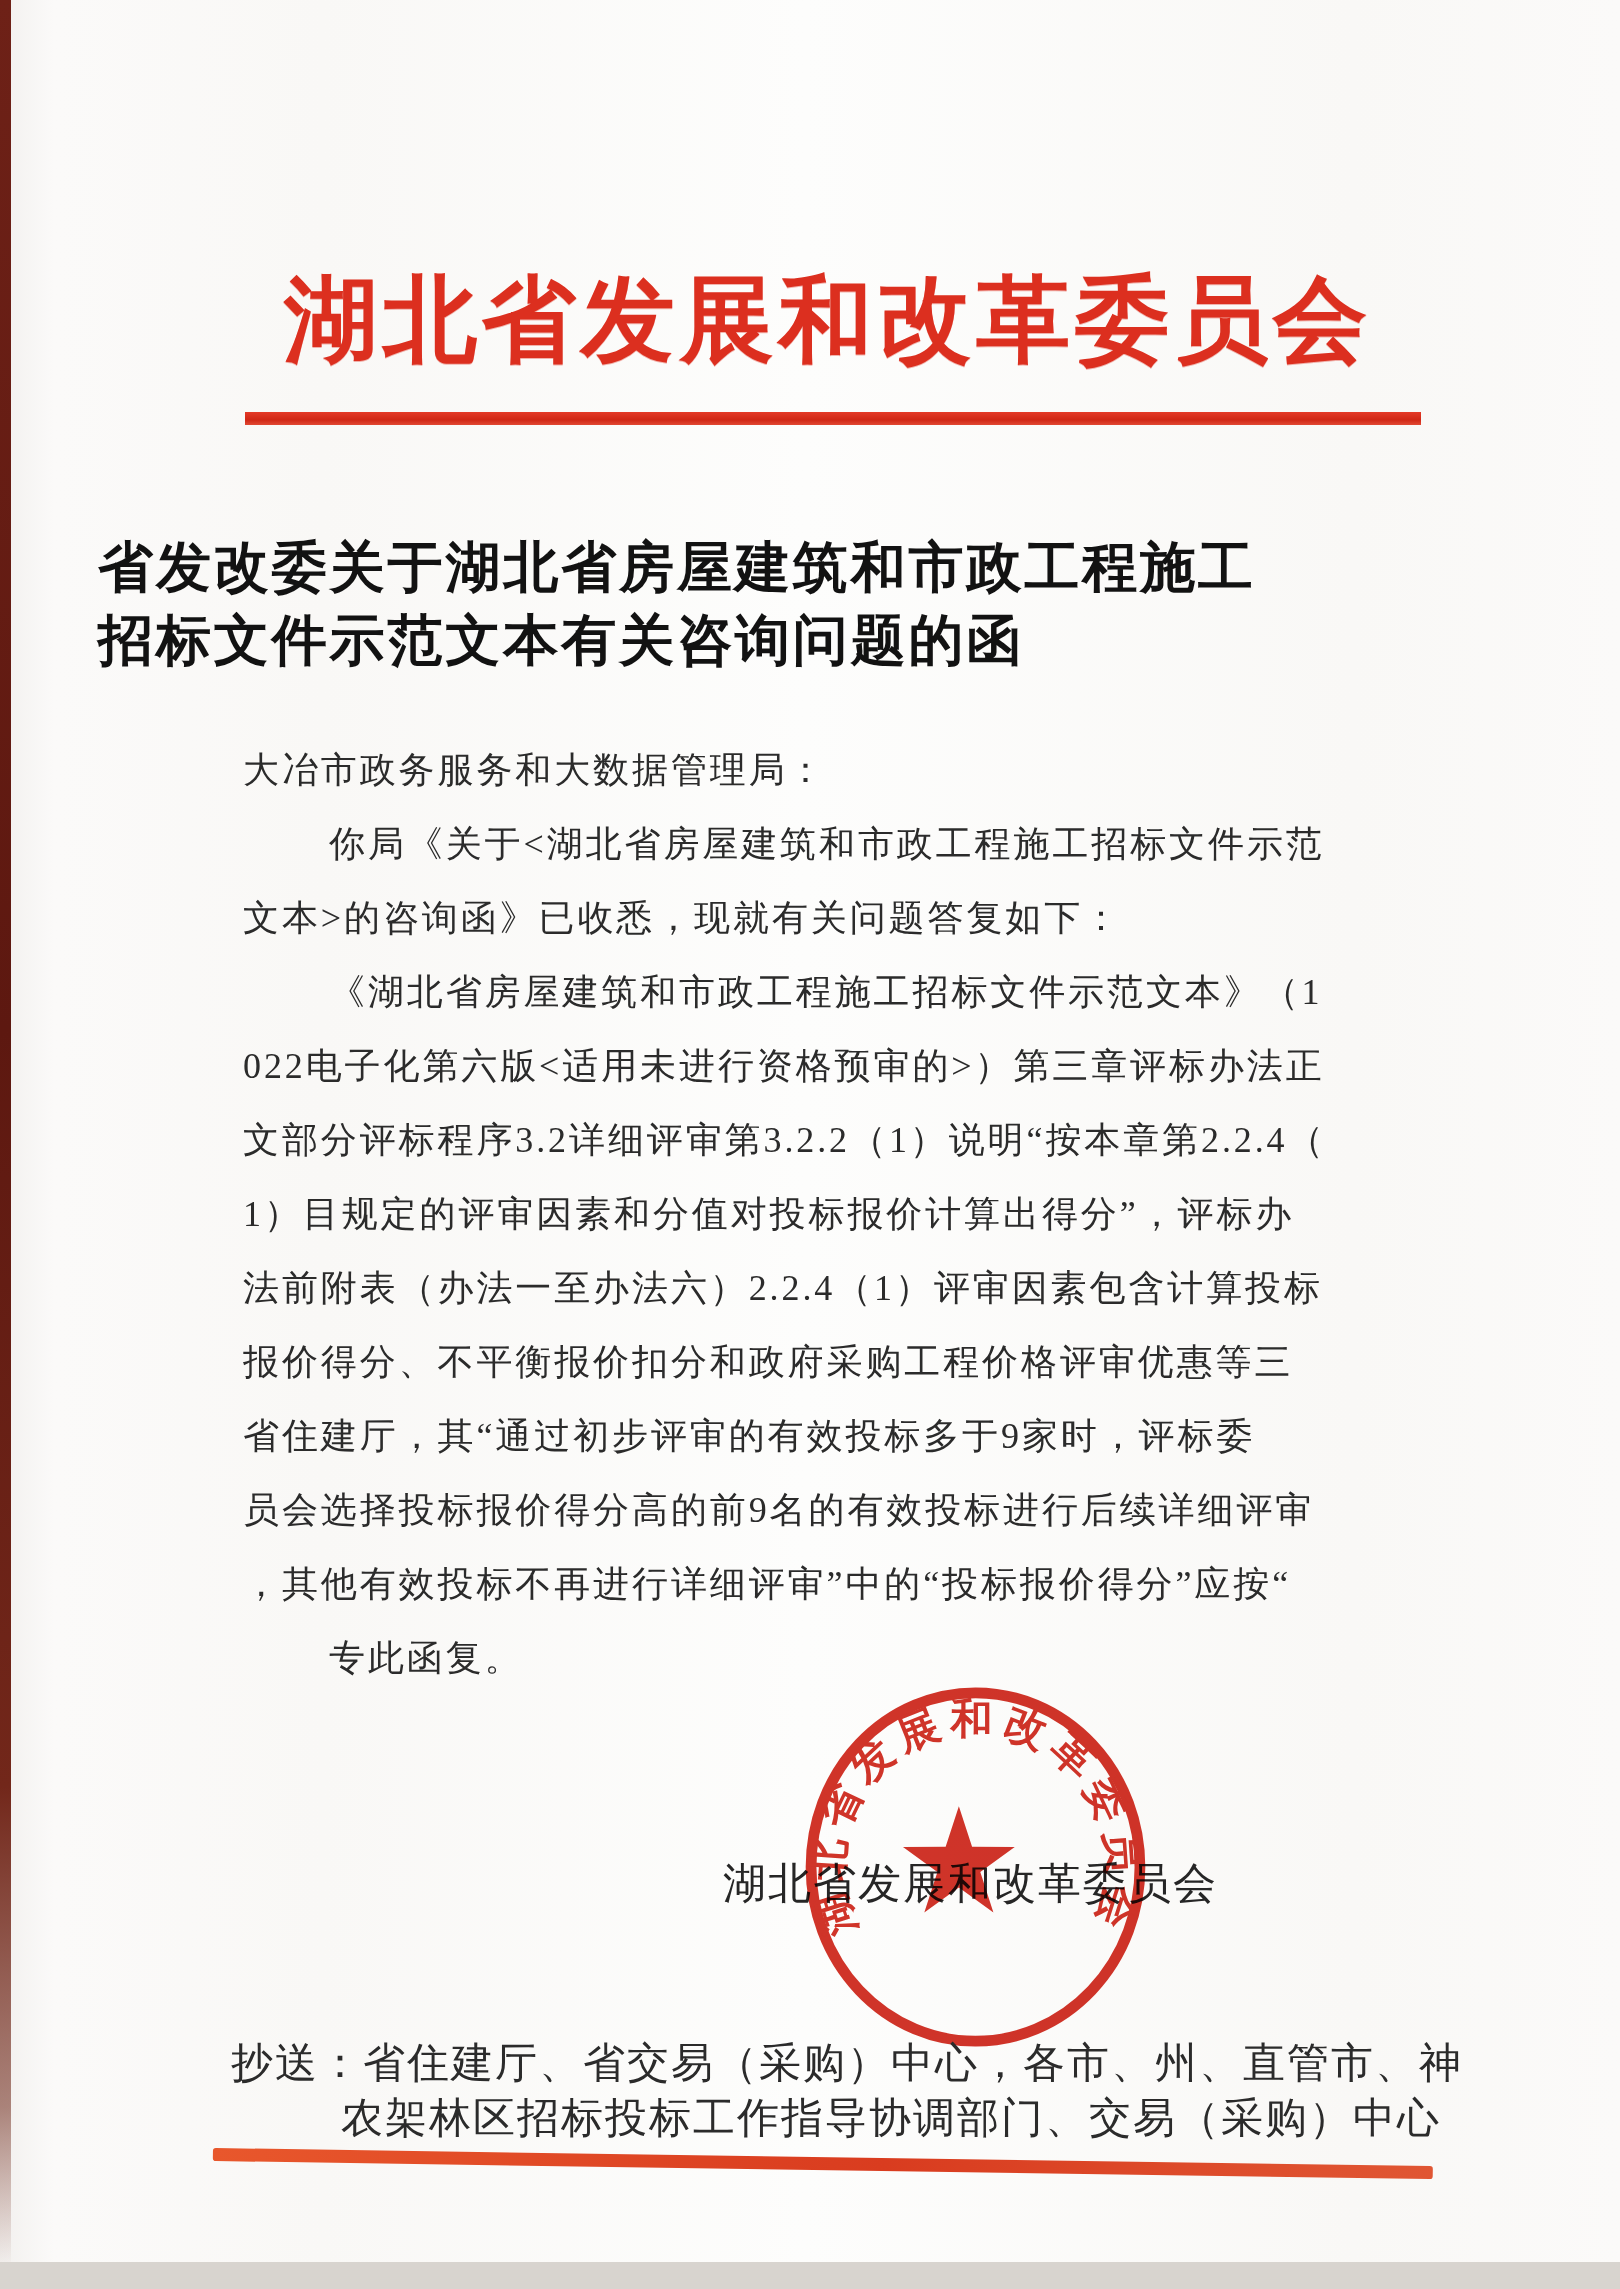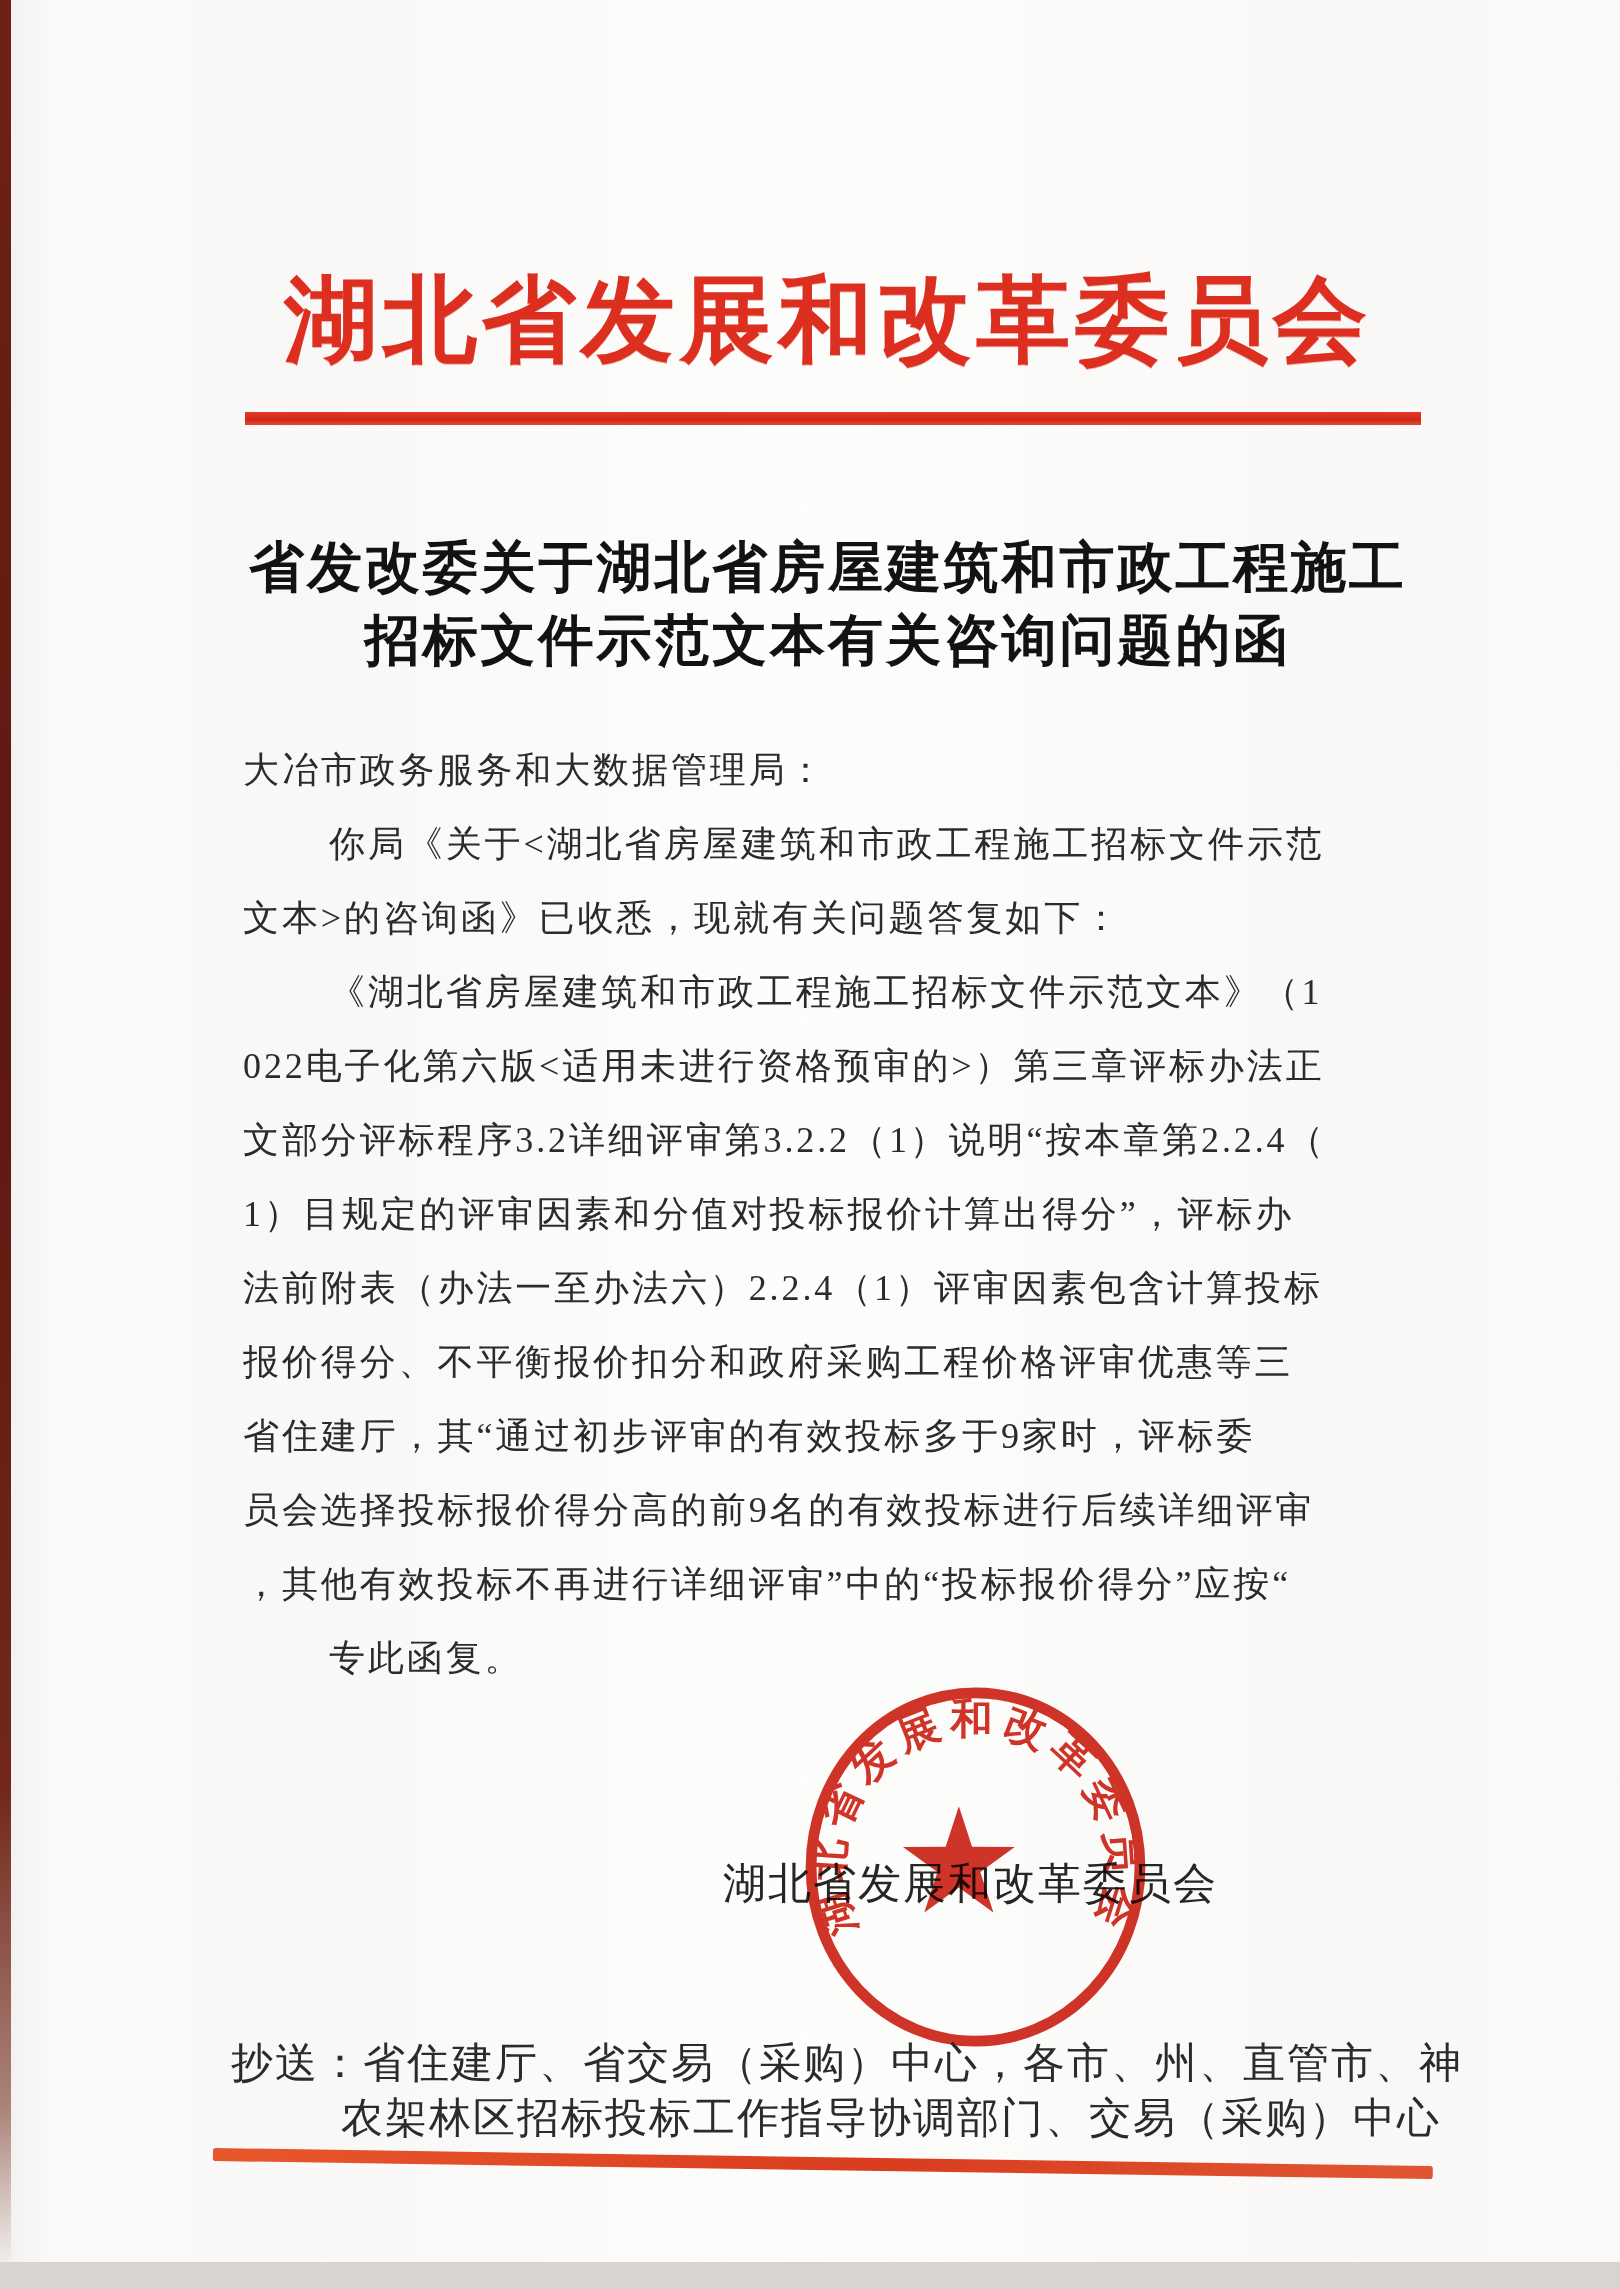--- a/index.html
+++ b/index.html
@@ -29,21 +29,21 @@
     color:#dc2f1f;
     text-shadow:0 1px 0 rgba(220,47,31,.35);
     white-space:nowrap;
   }
   .red-rule{
     position:absolute;left:245px;top:412px;width:1176px;height:12.7px;
     background:linear-gradient(180deg,#e43a27 0%,#d02715 60%,#e14934 100%);
   }
   .doc-title{
     position:absolute;left:98px;top:531px;width:1460px;
-    text-align:center;
+    text-align:left;
     font-family:"Liberation Sans","DejaVu Sans",sans-serif;
     font-size:55px;font-weight:bold;line-height:73px;
     letter-spacing:2.9px;color:#121212;
     white-space:nowrap;
   }
   .body-block{
     position:absolute;left:243px;top:733px;width:1191px;
     font-size:36px;line-height:74px;letter-spacing:2.9px;
     white-space:nowrap;
   }

